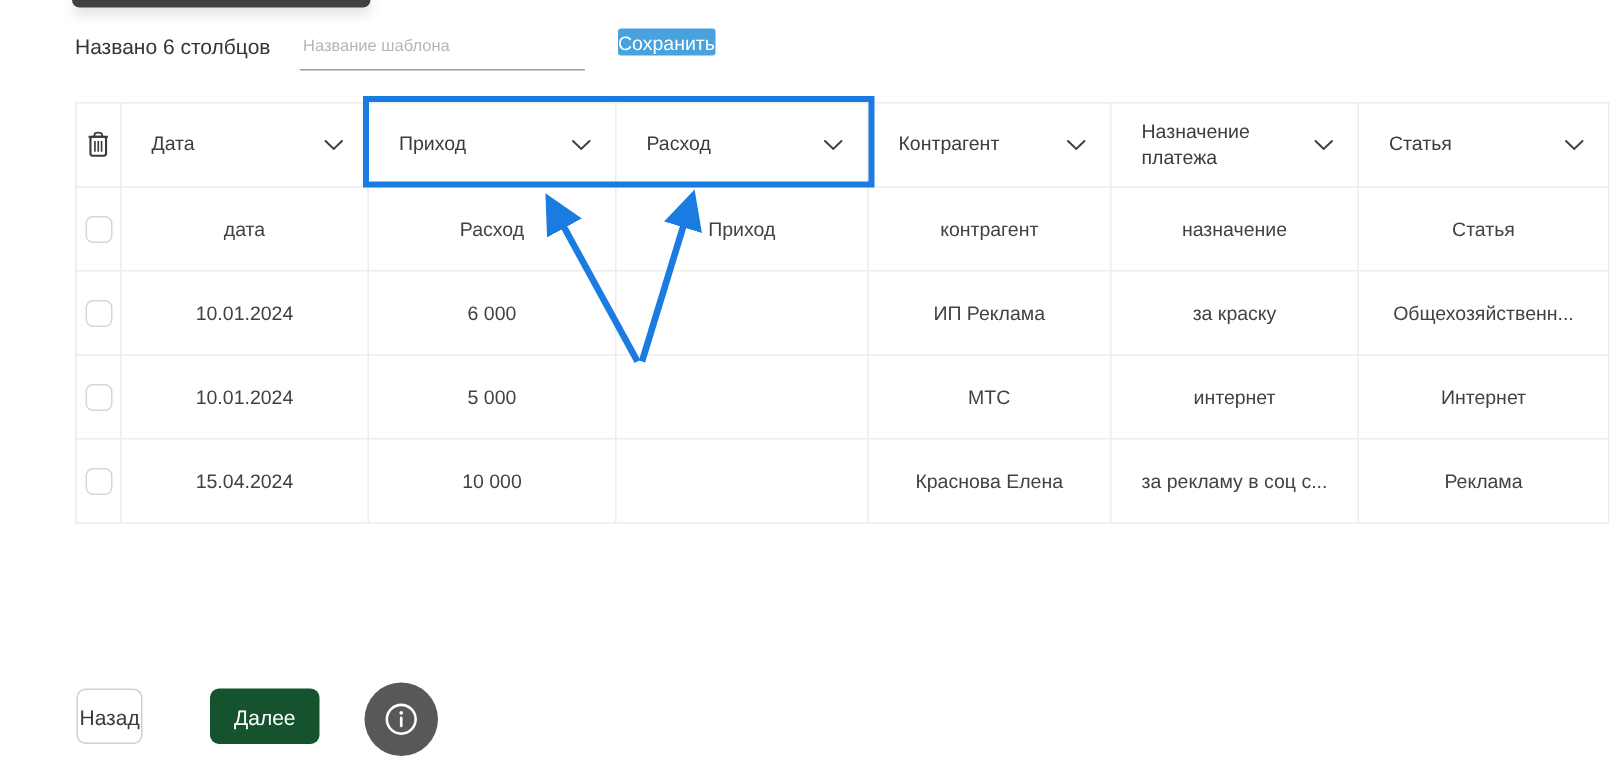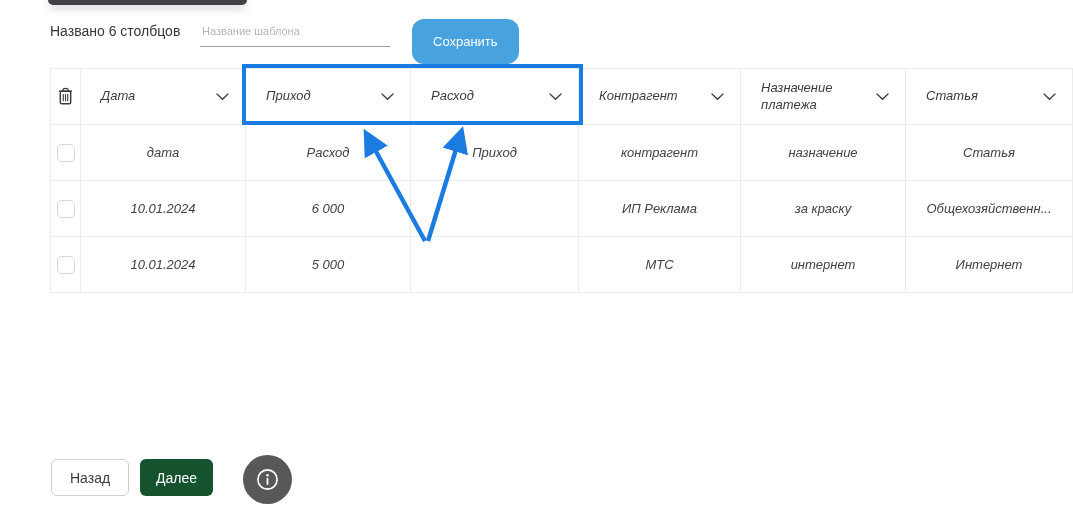--- a/index.html
+++ b/index.html
@@ -18,29 +18,29 @@
 
   
   .columns-named{ position:absolute; left:35px; top:23px; font-size:14px; color:#363636; }
   .tpl-input{
     position:absolute; left:185px; top:16px; width:190px; height:31px;
     border:none; border-bottom:1px solid #9d9d9d; outline:none;
     font-family:inherit; font-size:11px; color:#3e3e3e; background:transparent; padding:0 2px;
   }
   .tpl-input::placeholder{ color:#b6b6b6; opacity:1; }
   .btn-save{
-    position:absolute; left:397px; top:19px; height:45px; padding:0 21px;
-    background:#48a2de; color:#fff; border:none; border-radius:12px;
+    position:absolute; left:397px; top:19px; height:18px; padding:0 0;
+    background:#48a2de; color:#fff; border:none; border-radius:2px;
     font-family:inherit; font-size:13px; cursor:pointer;
   }
 
   
   .map-table{
     position:absolute; left:35px; top:68px; width:1022px;
-    border-collapse:collapse; table-layout:fixed;font-style:italic;
+    border-collapse:collapse; table-layout:fixed;
   }
   .map-table td,.map-table th{
     border:1px solid #ececec; height:56px; vertical-align:middle;
     font-size:13px; font-weight:400; color:#424242; text-align:center;
     overflow:hidden; white-space:nowrap;
   }
   .hcell{ padding:0; }
   .hinner{
     display:flex; align-items:center; justify-content:space-between;
     padding:0 16px 0 20px; text-align:left; cursor:pointer;
@@ -57,21 +57,21 @@
   .focus-box{
     position:absolute; left:227px; top:64px; width:341px; height:61px;
     border:4px solid #1a7be0; pointer-events:none;
   }
 
   
   .arrows-svg{ position:absolute; left:0; top:0; width:1073px; height:513px; pointer-events:none; }
 
   
   .btn-back{
-    position:absolute; left:36px; top:459px; height:37px; padding:0 18px;
+    position:absolute; left:36px; top:459px; height:37px; padding:0 1px;
     background:#fff; color:#3c3c3c; border:1px solid #cfcfcf; border-radius:6px;
     font-family:inherit; font-size:14px; cursor:pointer;
   }
   .btn-next{
     position:absolute; left:125px; top:459px; height:37px; padding:0 16px;
     background:#14532d; color:#fff; border:none; border-radius:6px;
     font-family:inherit; font-size:14px; cursor:pointer;
   }
   .info-btn{
     position:absolute; left:228px; top:455px; width:49px; height:49px;
@@ -170,20 +170,29 @@
         <td>Общехозяйственн...</td>
       </tr>
       <tr>
         <td><span class="cb"></span></td>
         <td>10.01.2024</td>
         <td>5 000</td>
         <td></td>
         <td>МТС</td>
         <td>интернет</td>
         <td>Интернет</td>
+      </tr>
+      <tr>
+        <td><span class="cb"></span></td>
+        <td>15.04.2024</td>
+        <td>10 000</td>
+        <td></td>
+        <td>Краснова Елена</td>
+        <td>за рекламу в соц с...</td>
+        <td>Реклама</td>
       </tr>
     </tbody>
   </table>
 
   <div class="focus-box"></div>
 
   <svg class="arrows-svg" viewBox="0 0 1073 513">
     <defs>
       <marker id="ah" markerWidth="6" markerHeight="6" refX="4.4" refY="3" orient="auto" markerUnits="strokeWidth">
         <path d="M0,0 L6,3 L0,6 Z" fill="#1a7be0"></path>

